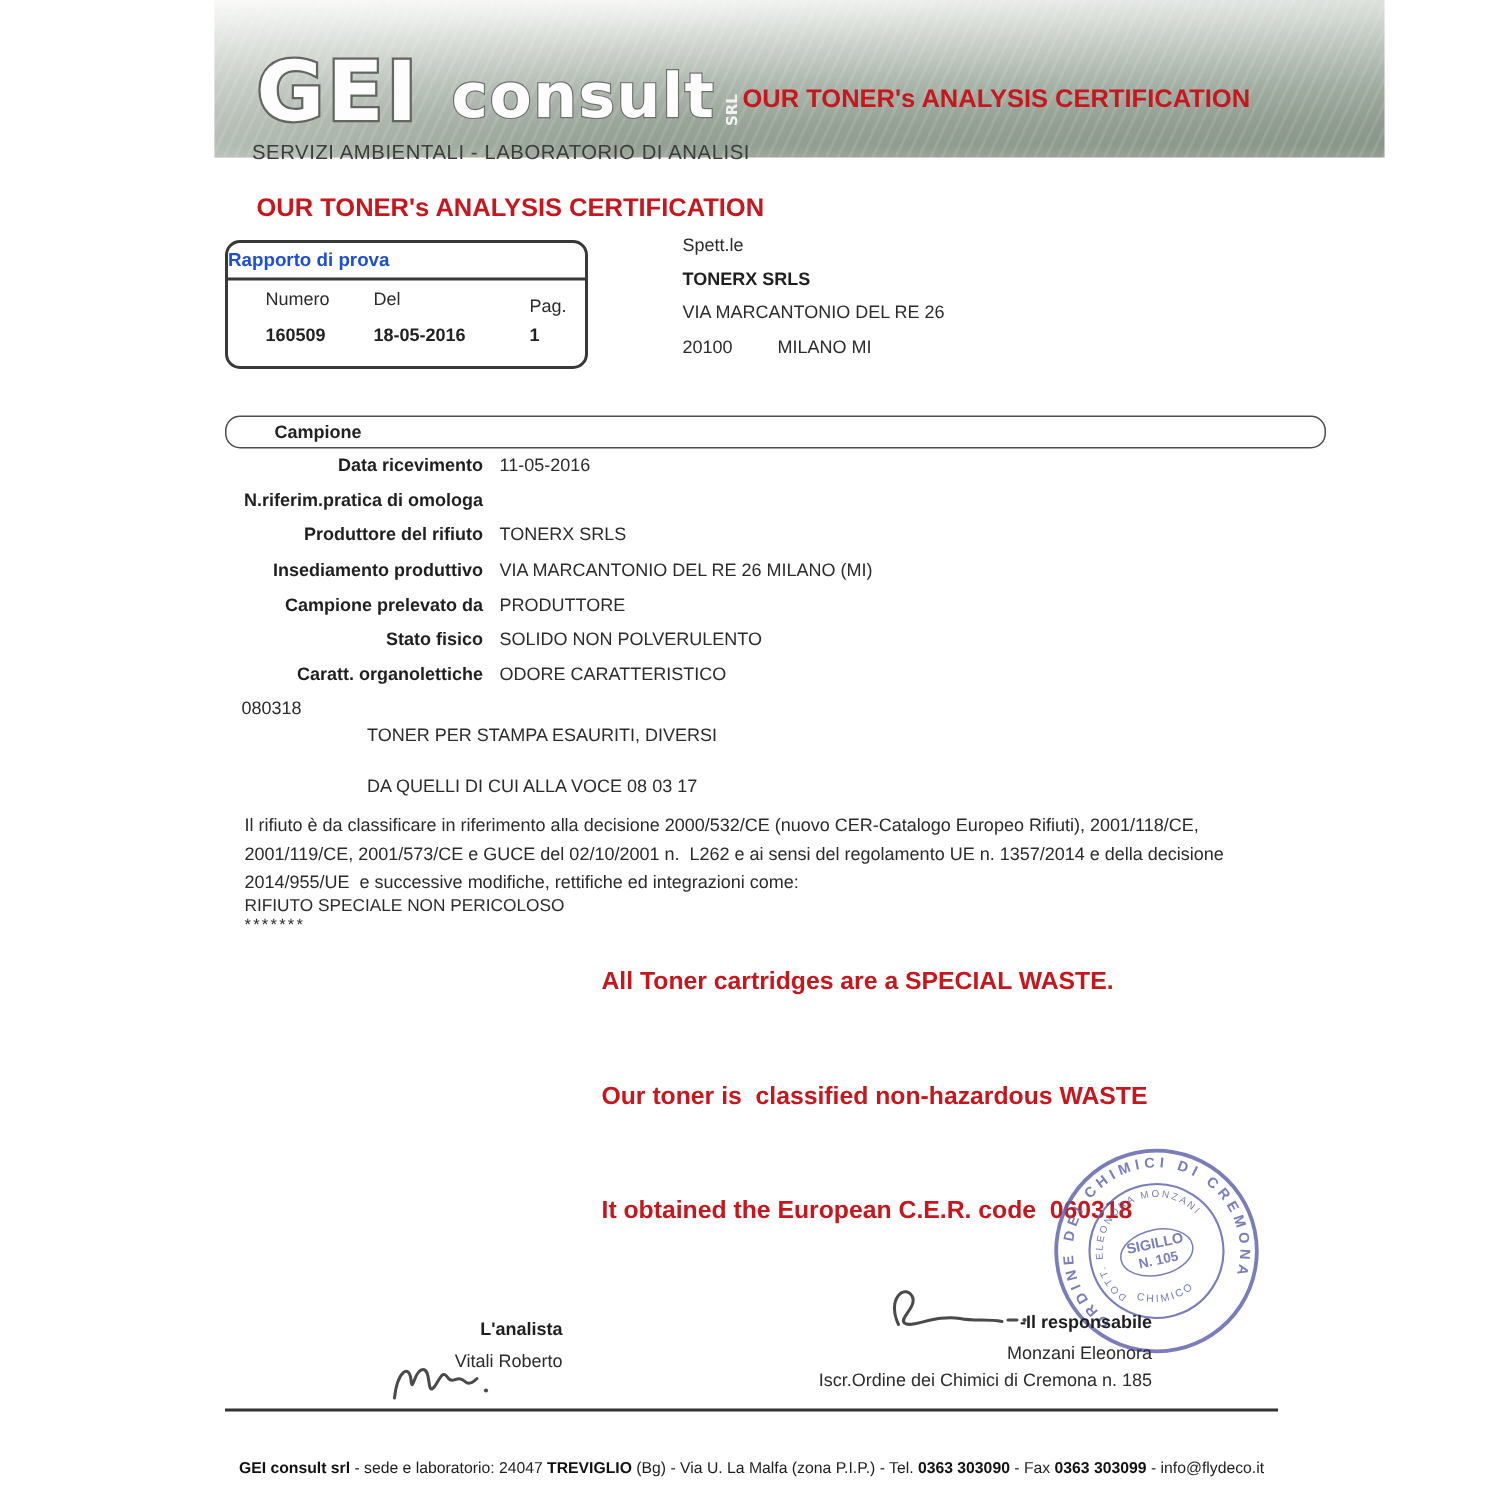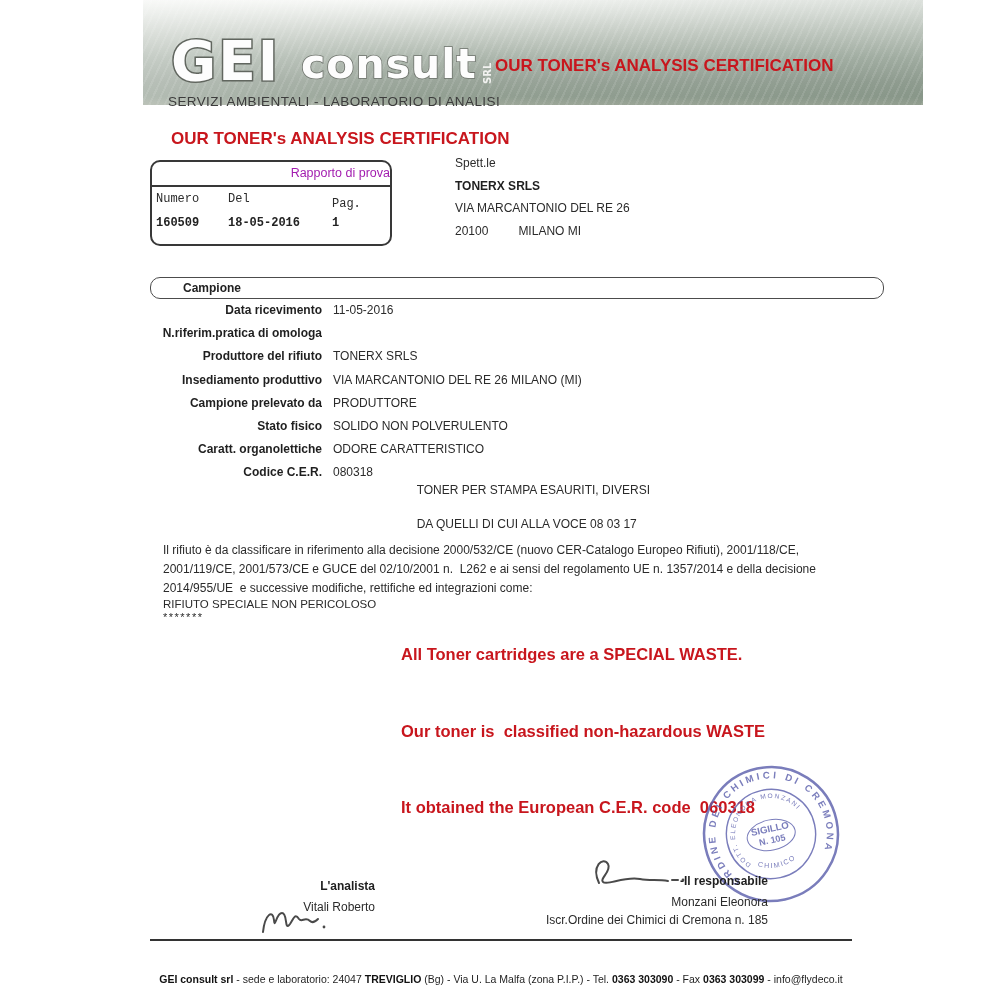--- a/index.html
+++ b/index.html
@@ -16,22 +16,22 @@
   .logo-gei{font-family:"DejaVu Sans",sans-serif;font-weight:bold;font-size:55px;fill:#fdfdfd;stroke:#61665f;stroke-width:3px;paint-order:stroke;letter-spacing:2px;}
   .logo-consult{font-family:"DejaVu Sans",sans-serif;font-weight:bold;font-size:41px;fill:#fdfdfd;stroke:#6d726b;stroke-width:1.6px;paint-order:stroke;letter-spacing:1px;}
   .logo-srl{font-family:"DejaVu Sans",sans-serif;font-weight:bold;font-size:10px;fill:#f2f2f0;}
   .banner-title{position:absolute;left:352px;top:56px;width:350px;font-weight:bold;font-size:17px;color:#c8161d;white-space:nowrap;}
 
   .subtitle{position:absolute;left:168px;top:94px;font-size:13.5px;color:#3c3c3c;letter-spacing:0.4px;white-space:nowrap;}
   .red-heading{position:absolute;left:171px;top:129px;font-weight:bold;font-size:17px;color:#c8161d;white-space:nowrap;}
 
   
   .report-box{position:absolute;left:150px;top:160px;width:238px;height:82px;border:2px solid #383838;border-radius:10px;background:#fff;}
-  .report-title{height:23px;line-height:23px;text-align:right;font-weight:normal;font-size:12.5px;color:#a21caf;border-bottom:2px solid #383838;}
-  .report-cols{display:grid;grid-template-columns:72px 104px 44px;padding:5px 0 0 4px;font-family:Liberation Mono, monospace;}
+  .report-title{height:23px;line-height:23px;text-align:left;font-weight:bold;font-size:12.5px;color:#1d4ed8;border-bottom:2px solid #383838;}
+  .report-cols{display:grid;grid-template-columns:72px 104px 44px;padding:5px 0 0 25px;}
   .rc-label{font-size:12px;color:#2b2b2b;}
   .rc-pag{margin-top:5px;}
   .rc-value{font-weight:bold;font-size:12px;color:#222;margin-top:5px;}
 
   
   .addressee{position:absolute;left:455px;top:156px;font-size:12px;color:#2b2b2b;}
   .addr-line{margin-bottom:8.5px;min-height:13px;}
   .addr-name{font-weight:bold;color:#1f1f1f;}
   .addr-city{margin-left:30px;}
 
@@ -139,21 +139,20 @@
     </div>
     <div class="field-row">
       <span class="field-label">Stato fisico</span>
       <span class="field-value">SOLIDO NON POLVERULENTO</span>
     </div>
     <div class="field-row">
       <span class="field-label">Caratt. organolettiche</span>
       <span class="field-value">ODORE CARATTERISTICO</span>
     </div>
     <div class="field-row">
-      <span class="field-label">Codice C.E.R.</span>
       <span class="cer-code">080318</span>
       <span class="cer-desc">
         <span>TONER PER STAMPA ESAURITI, DIVERSI</span><br>
         <span>DA QUELLI DI CUI ALLA VOCE 08 03 17</span>
       </span>
     </div>
   </div>
 
   <div class="esito-para">Il rifiuto è da classificare in riferimento alla decisione 2000/532/CE (nuovo CER-Catalogo Europeo Rifiuti), 2001/118/CE, 2001/119/CE, 2001/573/CE e GUCE del 02/10/2001 n.  L262 e ai sensi del regolamento UE n. 1357/2014 e della decisione 2014/955/UE  e successive modifiche, rettifiche ed integrazioni come:</div>
   <div class="classification">RIFIUTO SPECIALE NON PERICOLOSO</div>

